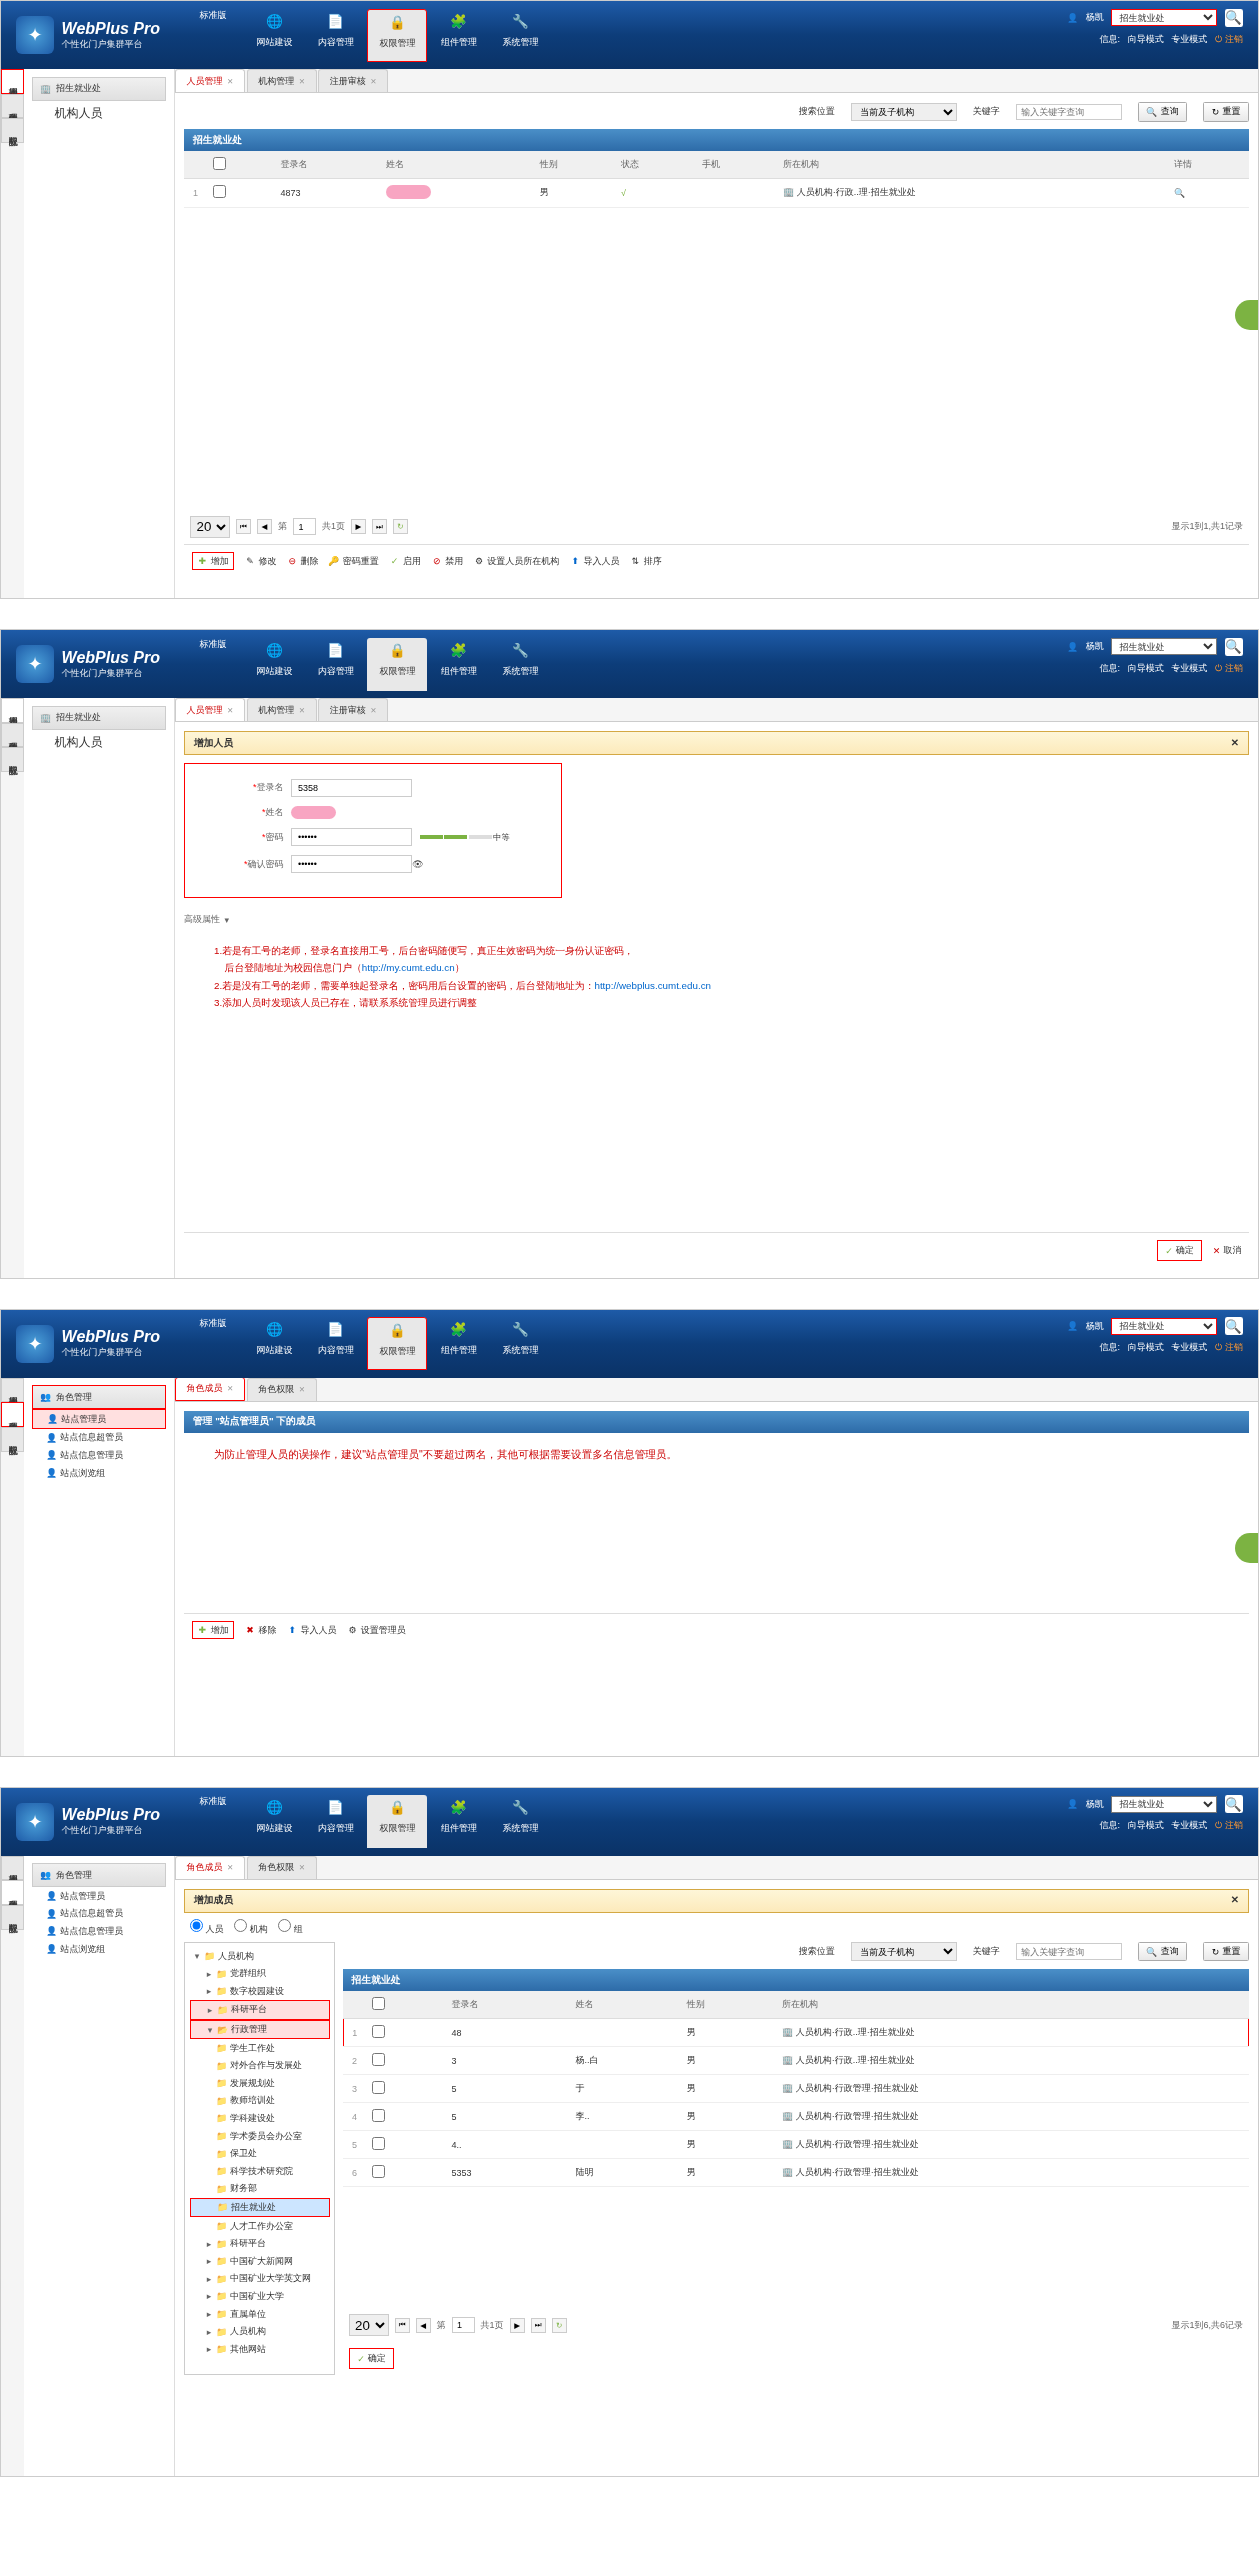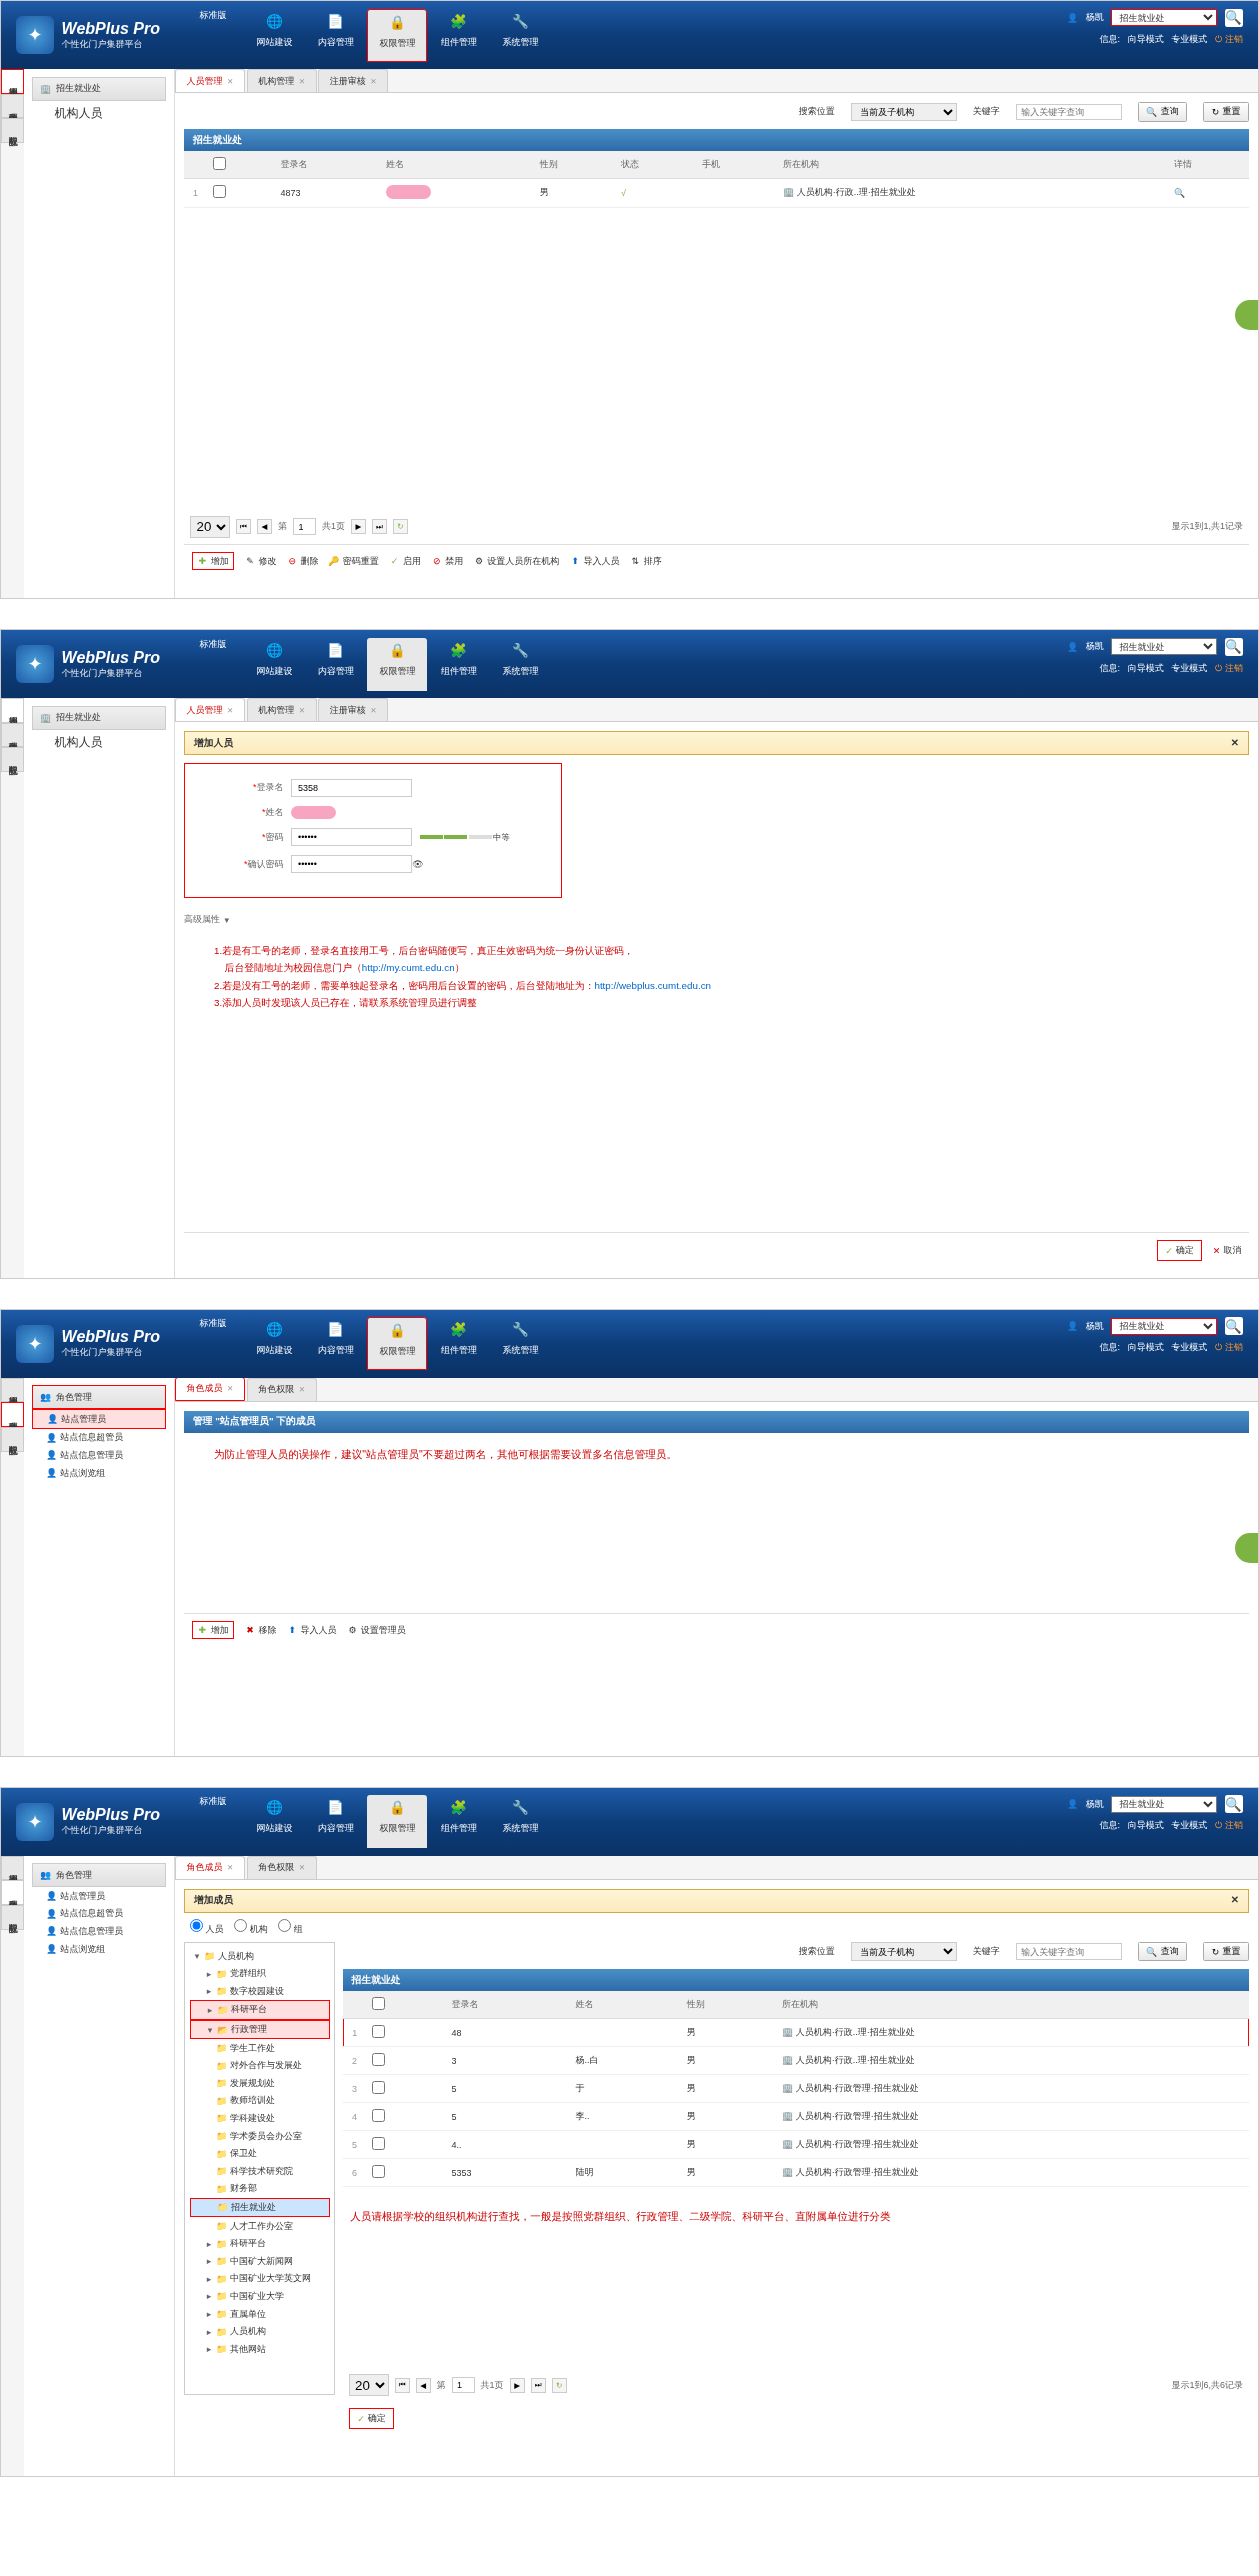--- a/index.html
+++ b/index.html
@@ -783,21 +783,20 @@
                   <tr>
                     <td class="row-num">6</td>
                     <td><input type="checkbox" style=""></td>
                     <td>5353</td>
                     <td>陆明</td>
                     <td>男</td>
                     <td><span>🏢</span> 人员机构·行政管理·招生就业处</td>
                   </tr>
                 </tbody>
             </table>
-            <div class="warning-text" style="padding:23px 7.6px">人员请根据学校的组织机构进行查找，一般是按照党群组织、行政管理、二级学院、科研平台、直附属单位进行分类</div>
             <div style="height:121px"></div>
             <div class="pagination">
               <select class="page-select"><option>20</option></select>
               <button class="page-btn">⏮</button>
               <button class="page-btn">◀</button>
               <span>第</span>
               <input class="search-input" style="width: 23px;" value="1">
               <span>共1页</span>
               <button class="page-btn">▶</button>
               <button class="page-btn">⏭</button>

